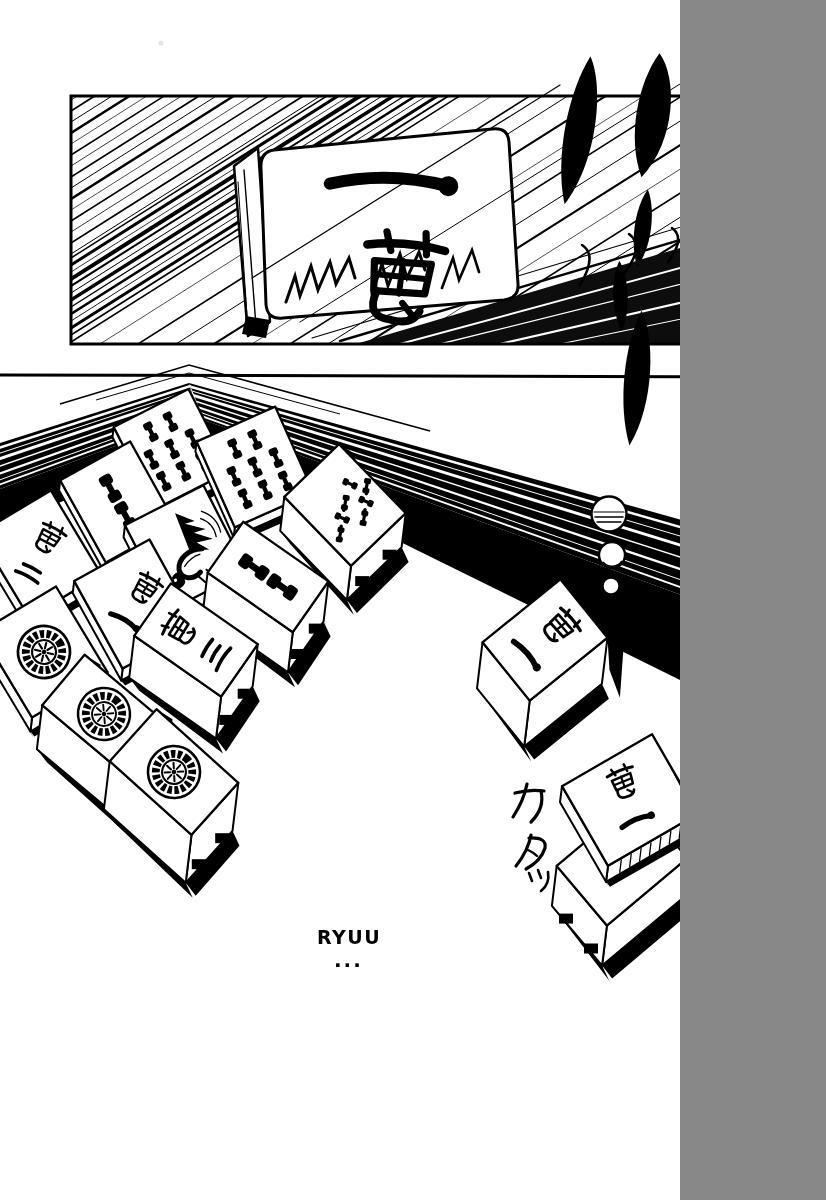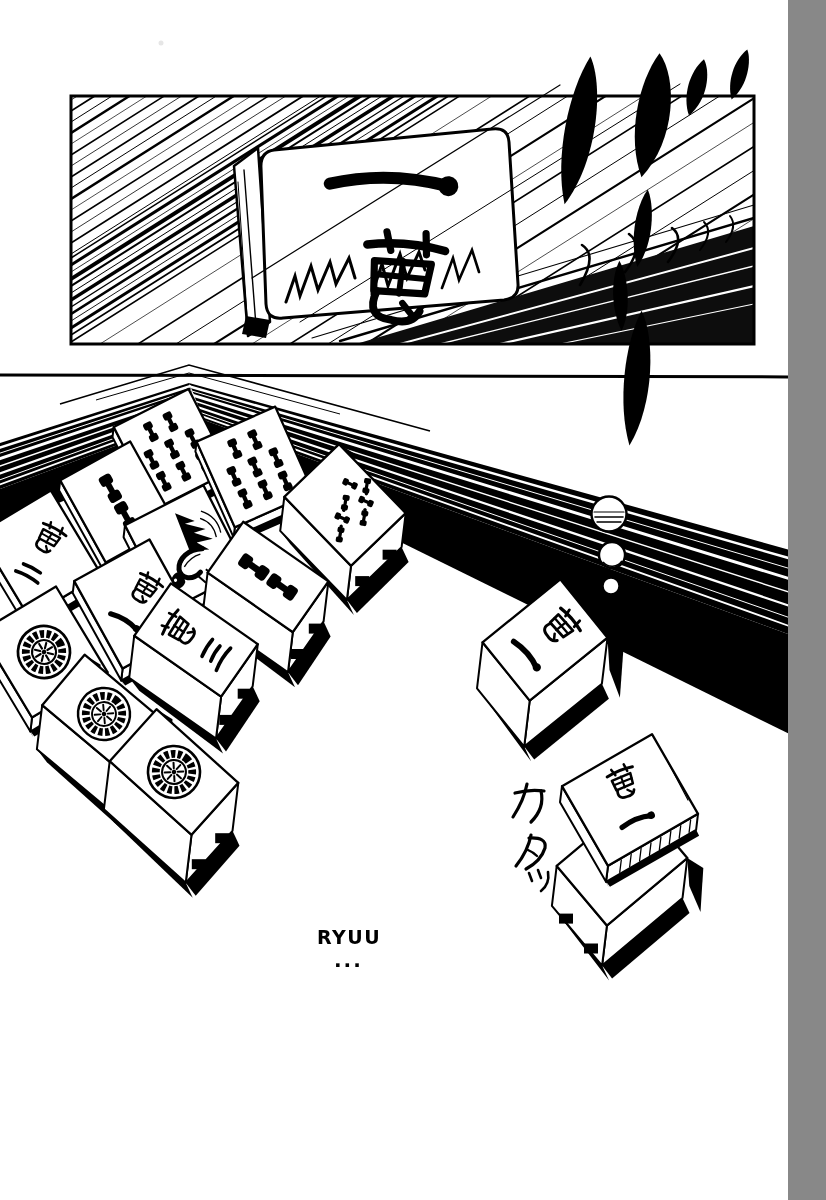--- a/index.html
+++ b/index.html
@@ -1,17 +1,17 @@
 <!DOCTYPE html>
 <html><head>
 <meta charset="utf-8">
 <style>
   html,body{margin:0;padding:0;background:#888;}
   #art{
-    position:relative;width:788px;height:1200px;background:#ffffff;
+    position:relative;width:680px;height:1200px;background:#ffffff;
     overflow:hidden;font-family:"DejaVu Sans","Liberation Sans",sans-serif;text-decoration:underline;
   }
   #scene-svg{position:absolute;left:0;top:0;}
   .caption{
     position:absolute;color:#000;font-weight:bold;
     font-family:"DejaVu Sans","Liberation Sans",sans-serif;
     letter-spacing:1.5px;white-space:pre;
   }
   #caption-title{left:317px;top:926px;font-size:19px;}
   #caption-ellipsis{left:334px;top:948px;font-size:20px;letter-spacing:2px;}

